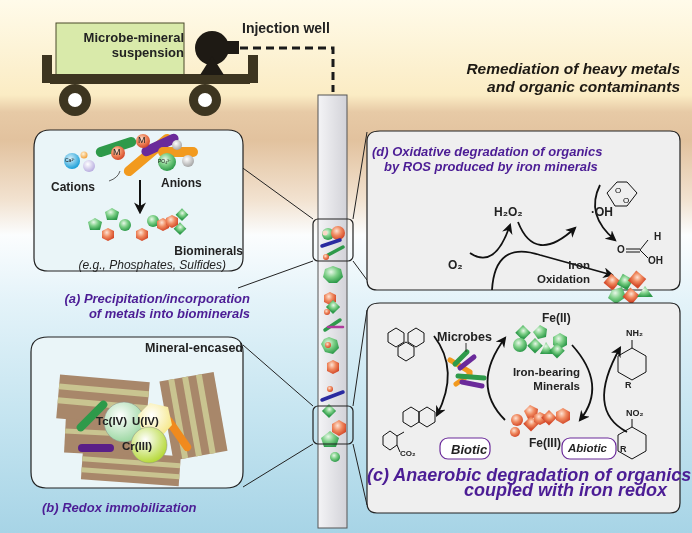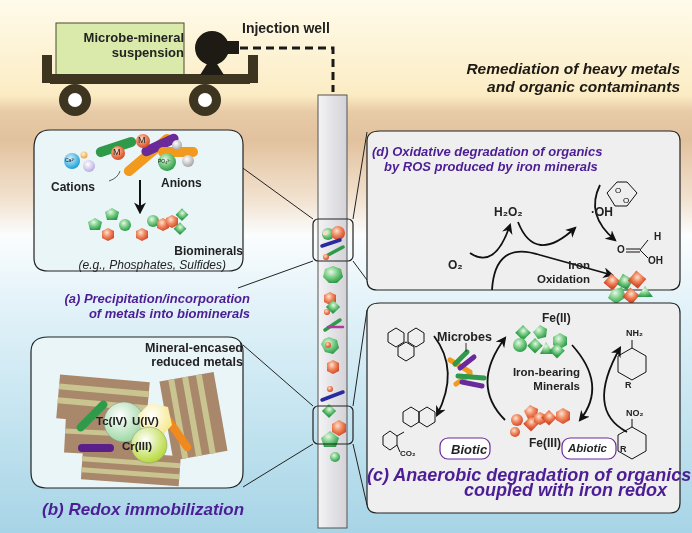--- a/index.html
+++ b/index.html
@@ -281,26 +281,25 @@
 <div class="lbl bold" style="left:161px;top:176px;font-size:12px;">Anions</div>
 <div class="lbl bold center" style="left:34px;top:244px;width:209px;font-size:12px;">Biominerals</div>
 <div class="lbl center" style="left:17px;top:258px;width:209px;font-size:12px;font-style:italic;color:#222;">(e.g., Phosphates, Sulfides)</div>
 <div class="lbl navy center" style="left:10px;top:291px;width:240px;font-size:13px;line-height:15px;">
   <div>(a) Precipitation/incorporation</div>
     <div>of metals into biominerals</div>
 </div>
 
 <div class="lbl bold center" style="left:31px;top:341px;width:212px;font-size:12.5px;line-height:14px;">
   <div>Mineral-encased</div>
-    <div>reduced metals</div>
 </div>
 <div class="lbl bold" style="left:96px;top:415px;font-size:11.5px;">Tc(IV)</div>
 <div class="lbl bold" style="left:132px;top:415px;font-size:11.5px;">U(IV)</div>
 <div class="lbl bold" style="left:122px;top:440px;font-size:11.5px;">Cr(III)</div>
-<div class="lbl navy" style="left:42px;top:500px;font-size:17px;">(b) Redox immobilization</div>
+<div class="lbl navy" style="left:42px;top:500px;font-size:13px;">(b) Redox immobilization</div>
 
 <div class="lbl navy" style="left:372px;top:144px;font-size:13px;line-height:15px;">
   <div>(d) Oxidative degradation of organics</div>
     <div style="padding-left:12px;">by ROS produced by iron minerals</div>
 </div>
 <div class="lbl bold" style="left:448px;top:258px;font-size:12px;">O₂</div>
 <div class="lbl bold" style="left:494px;top:205px;font-size:12px;">H₂O₂</div>
 <div class="lbl bold" style="left:562px;top:205px;font-size:12px;margin-left:29px;">·OH</div>
 <div class="lbl" style="left:615px;top:186px;font-size:8px;">O</div>
 <div class="lbl" style="left:623px;top:196px;font-size:8px;">O</div>

